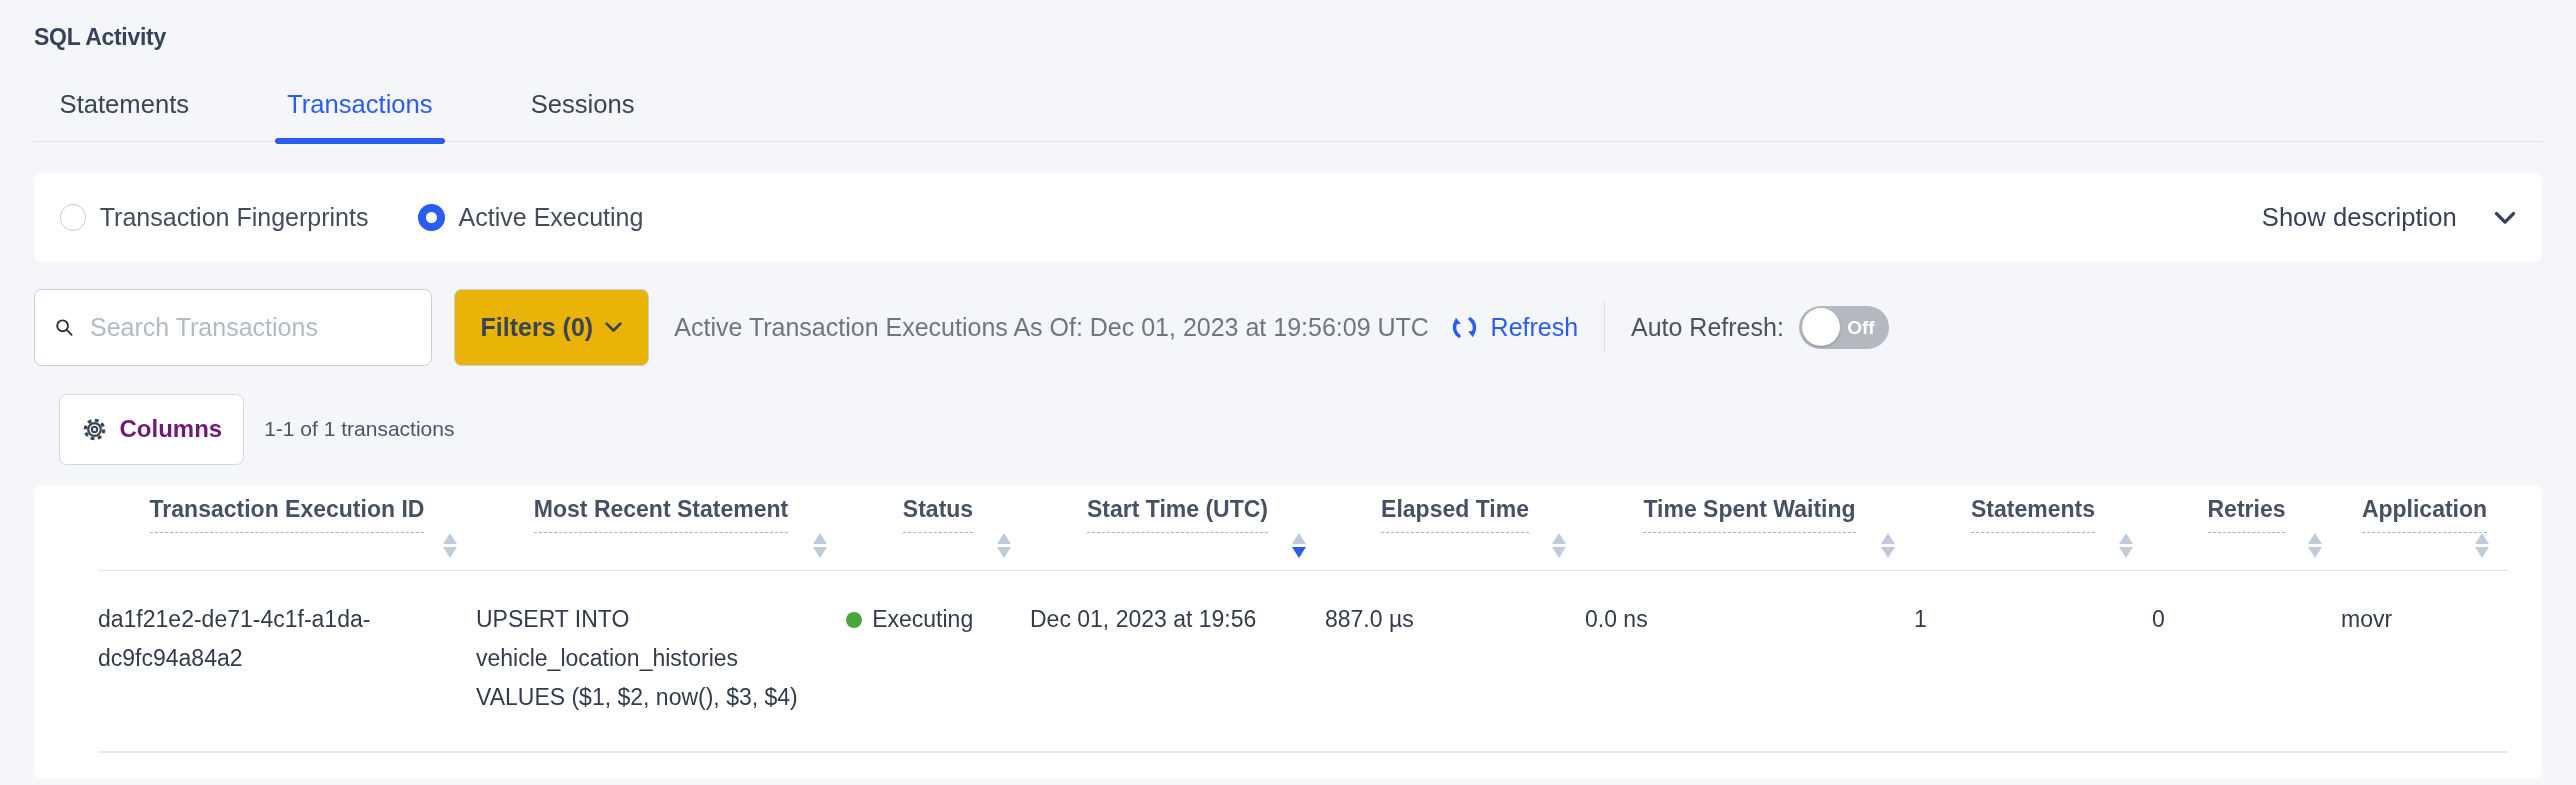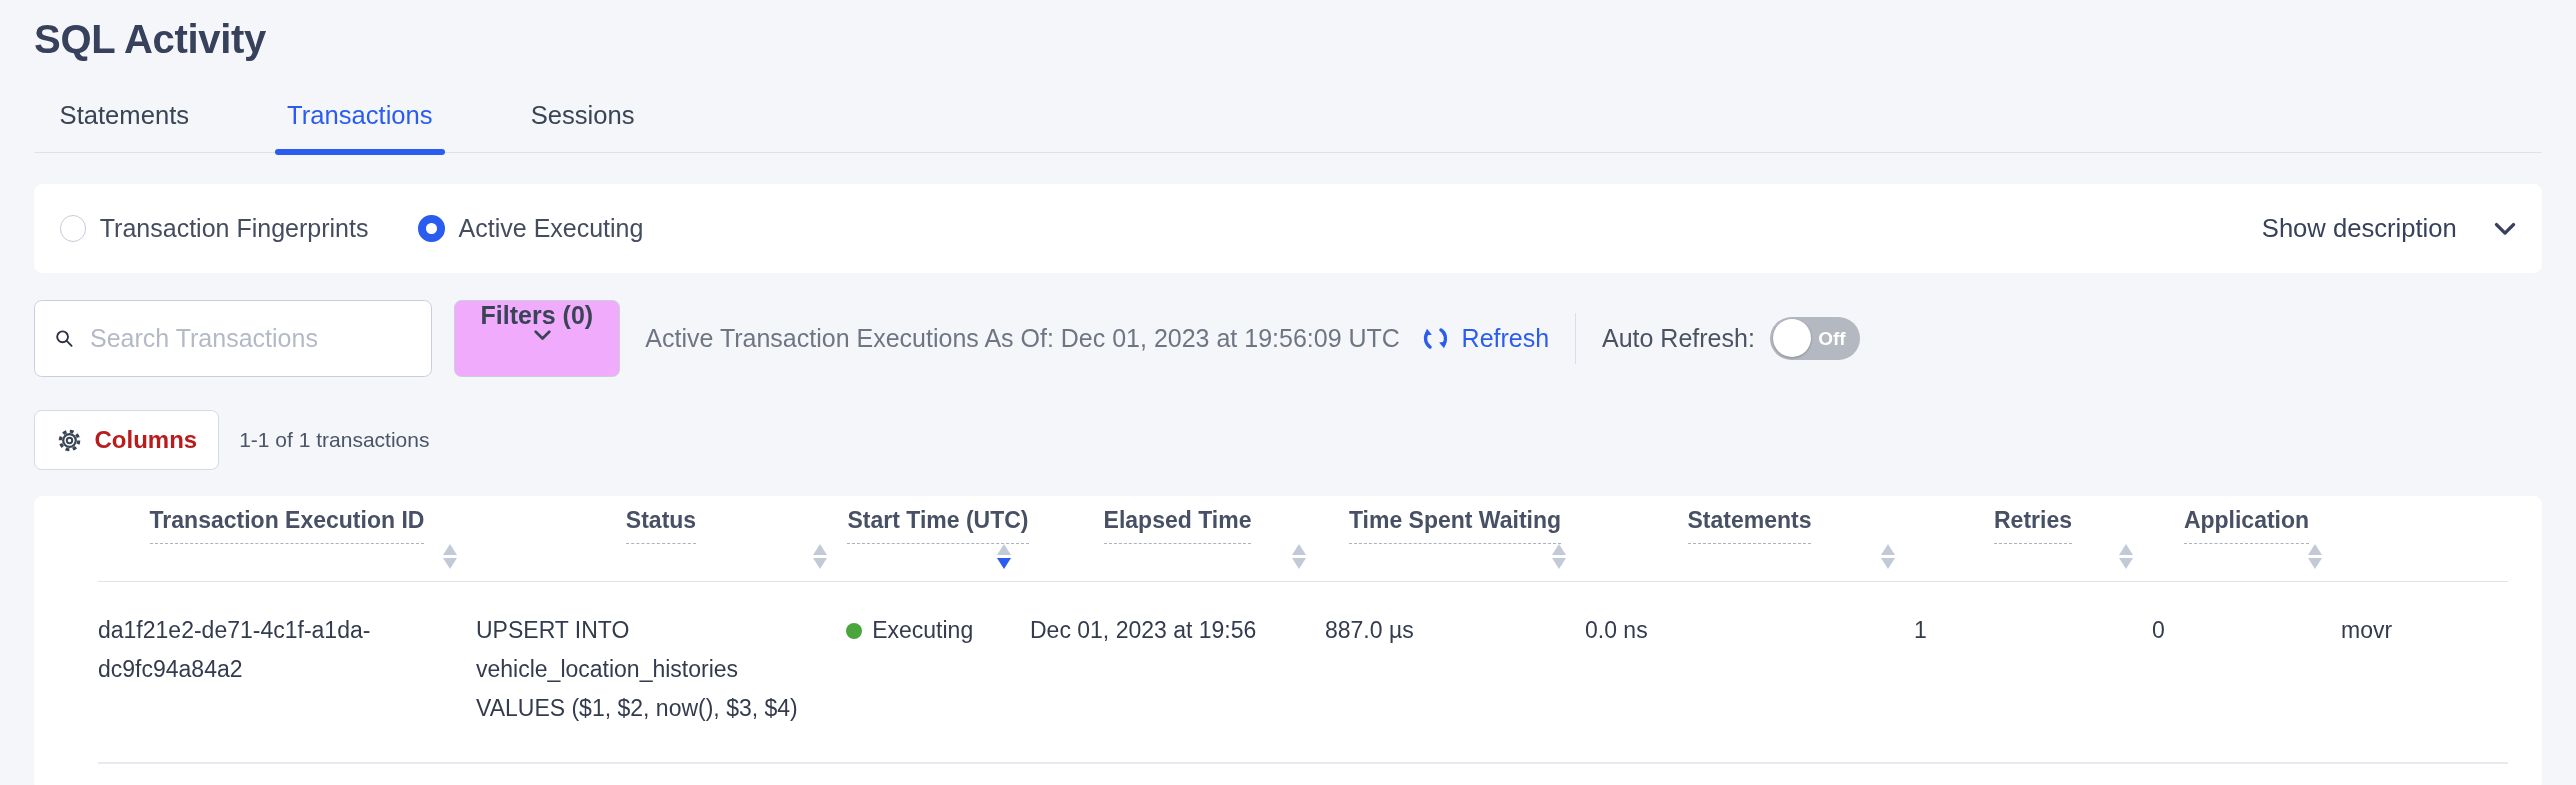--- a/index.html
+++ b/index.html
@@ -6,22 +6,22 @@
   html,body { width:2576px; height:785px; overflow:hidden; }
   body {
     background:#f4f6fa;
     font-family:"Liberation Sans", sans-serif;
     color:#394455;
   }
   .page { padding:0 34px; width:100%; height:100%; }
 
   
   .page-title {
-    padding-top:17px;
-    font-size:40px;
+    padding-top:24px;
+    font-size:23px;
     font-weight:700;
     color:#37415b;
     letter-spacing:-0.3px;
   }
 
   
   .tabs {
     margin-top:39px;
     display:flex;
     padding-left:25.6px;
@@ -97,27 +97,26 @@
     font-family:"Liberation Sans", sans-serif;
     color:#394455;
     margin-left:15.4px;
     background:transparent;
   }
   .search-box input::placeholder { color:#b3bac6; }
   .filters-btn {
     margin-left:22px;
     height:77px;
     padding:0 25.6px;
-    background:#f0abfc;
+    background:#eab308;
     border:1.7px solid #c7cfdf;
     border-radius:7.7px;
     display:flex; align-items:center;
     font-size:25px; font-weight:700; color:#394455;
     cursor:pointer;
-    flex-direction:column;
   }
   .filters-btn svg { margin-left:12px; }
   .asof-text { margin-left:25.6px; font-size:25px; color:#6e7684; }
   .refresh-btn {
     margin-left:20.5px;
     display:flex; align-items:center;
     color:#2b5cf0;
     font-size:25px;
     cursor:pointer;
   }
@@ -150,28 +149,29 @@
     font-size:19px; font-weight:700; color:#ffffff;
   }
 
   
   .table-controls {
     margin-top:31px;
     display:flex; align-items:center;
     height:63px;
   }
   .columns-btn {
-    height:60px;
+    height:71px;
     padding:0 20.5px;
     background:#ffffff;
     border:1.7px solid #d4dae5;
     border-radius:7.7px;
     display:flex; align-items:center;
-    font-size:24px; font-weight:700; color:#b91c1c;
-    cursor:pointer;
+    font-size:24px; font-weight:700; color:#701a75;
+    cursor:pointer;
+    margin-left:25px;
   }
   .columns-btn svg { margin-right:12px; }
   .results-count { margin-left:20.5px; font-size:21px; color:#4a5568; }
 
   
   .table-card {
     margin-top:24px;
     background:#ffffff;
     border-radius:8.5px;
     padding-bottom:25.6px;
@@ -318,20 +318,27 @@
 
     <div class="tgrid thead">
       <div class="th">
         <span class="h-label">Transaction Execution ID</span>
         <span class="sorter">
             <span class="tri-up"></span>
             <span class="tri-down"></span>
           </span>
       </div>
       <div class="th">
+        <span class="h-label">Most Recent Statement</span>
+        <span class="sorter">
+            <span class="tri-up"></span>
+            <span class="tri-down"></span>
+          </span>
+      </div>
+      <div class="th">
         <span class="h-label">Status</span>
         <span class="sorter">
             <span class="tri-up"></span>
             <span class="tri-down"></span>
           </span>
       </div>
       <div class="th">
         <span class="h-label">Start Time (UTC)</span>
         <span class="sorter sort-desc">
             <span class="tri-up"></span>

